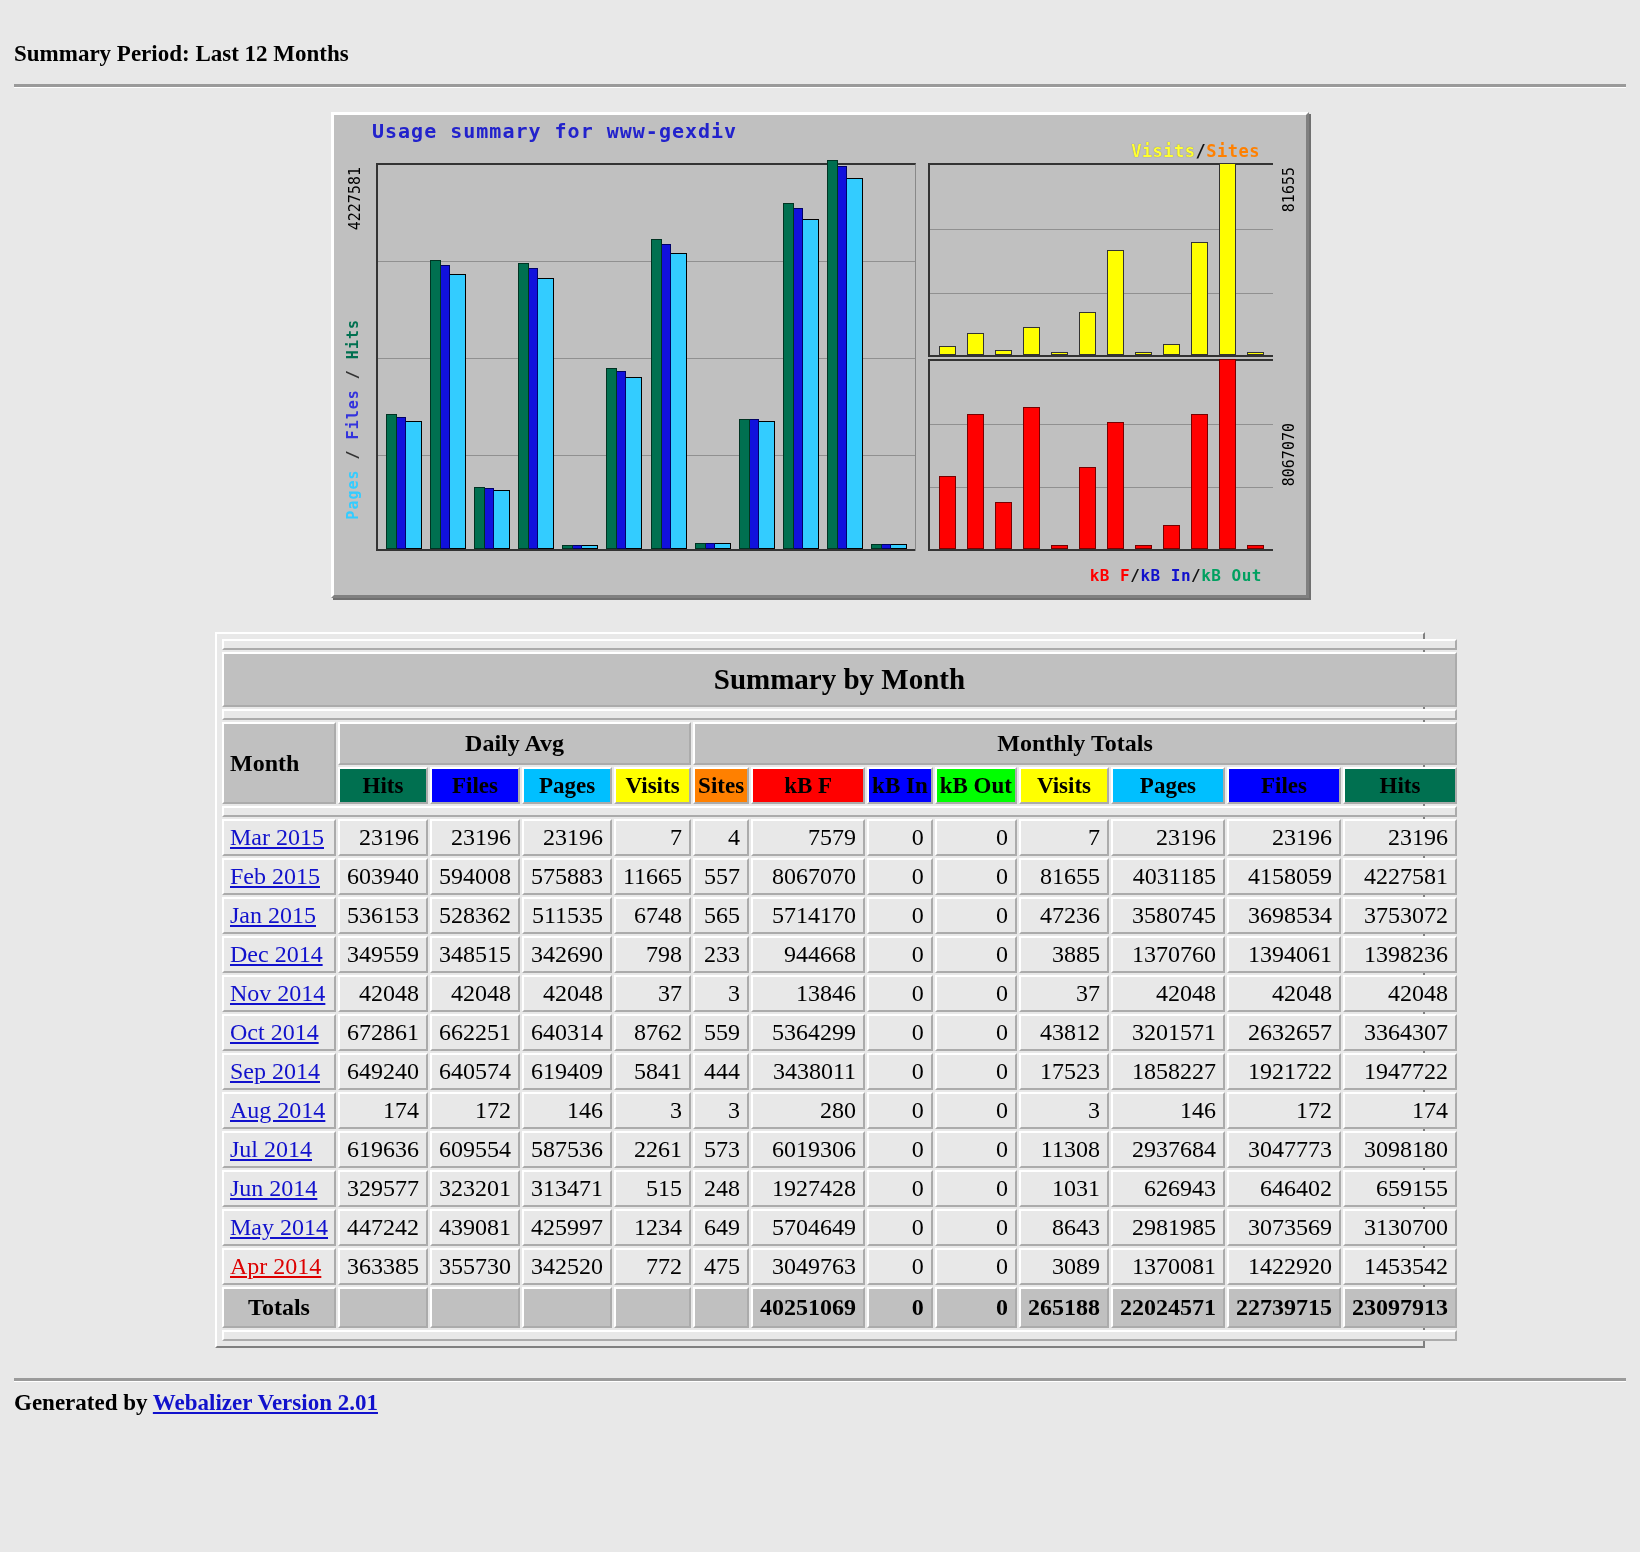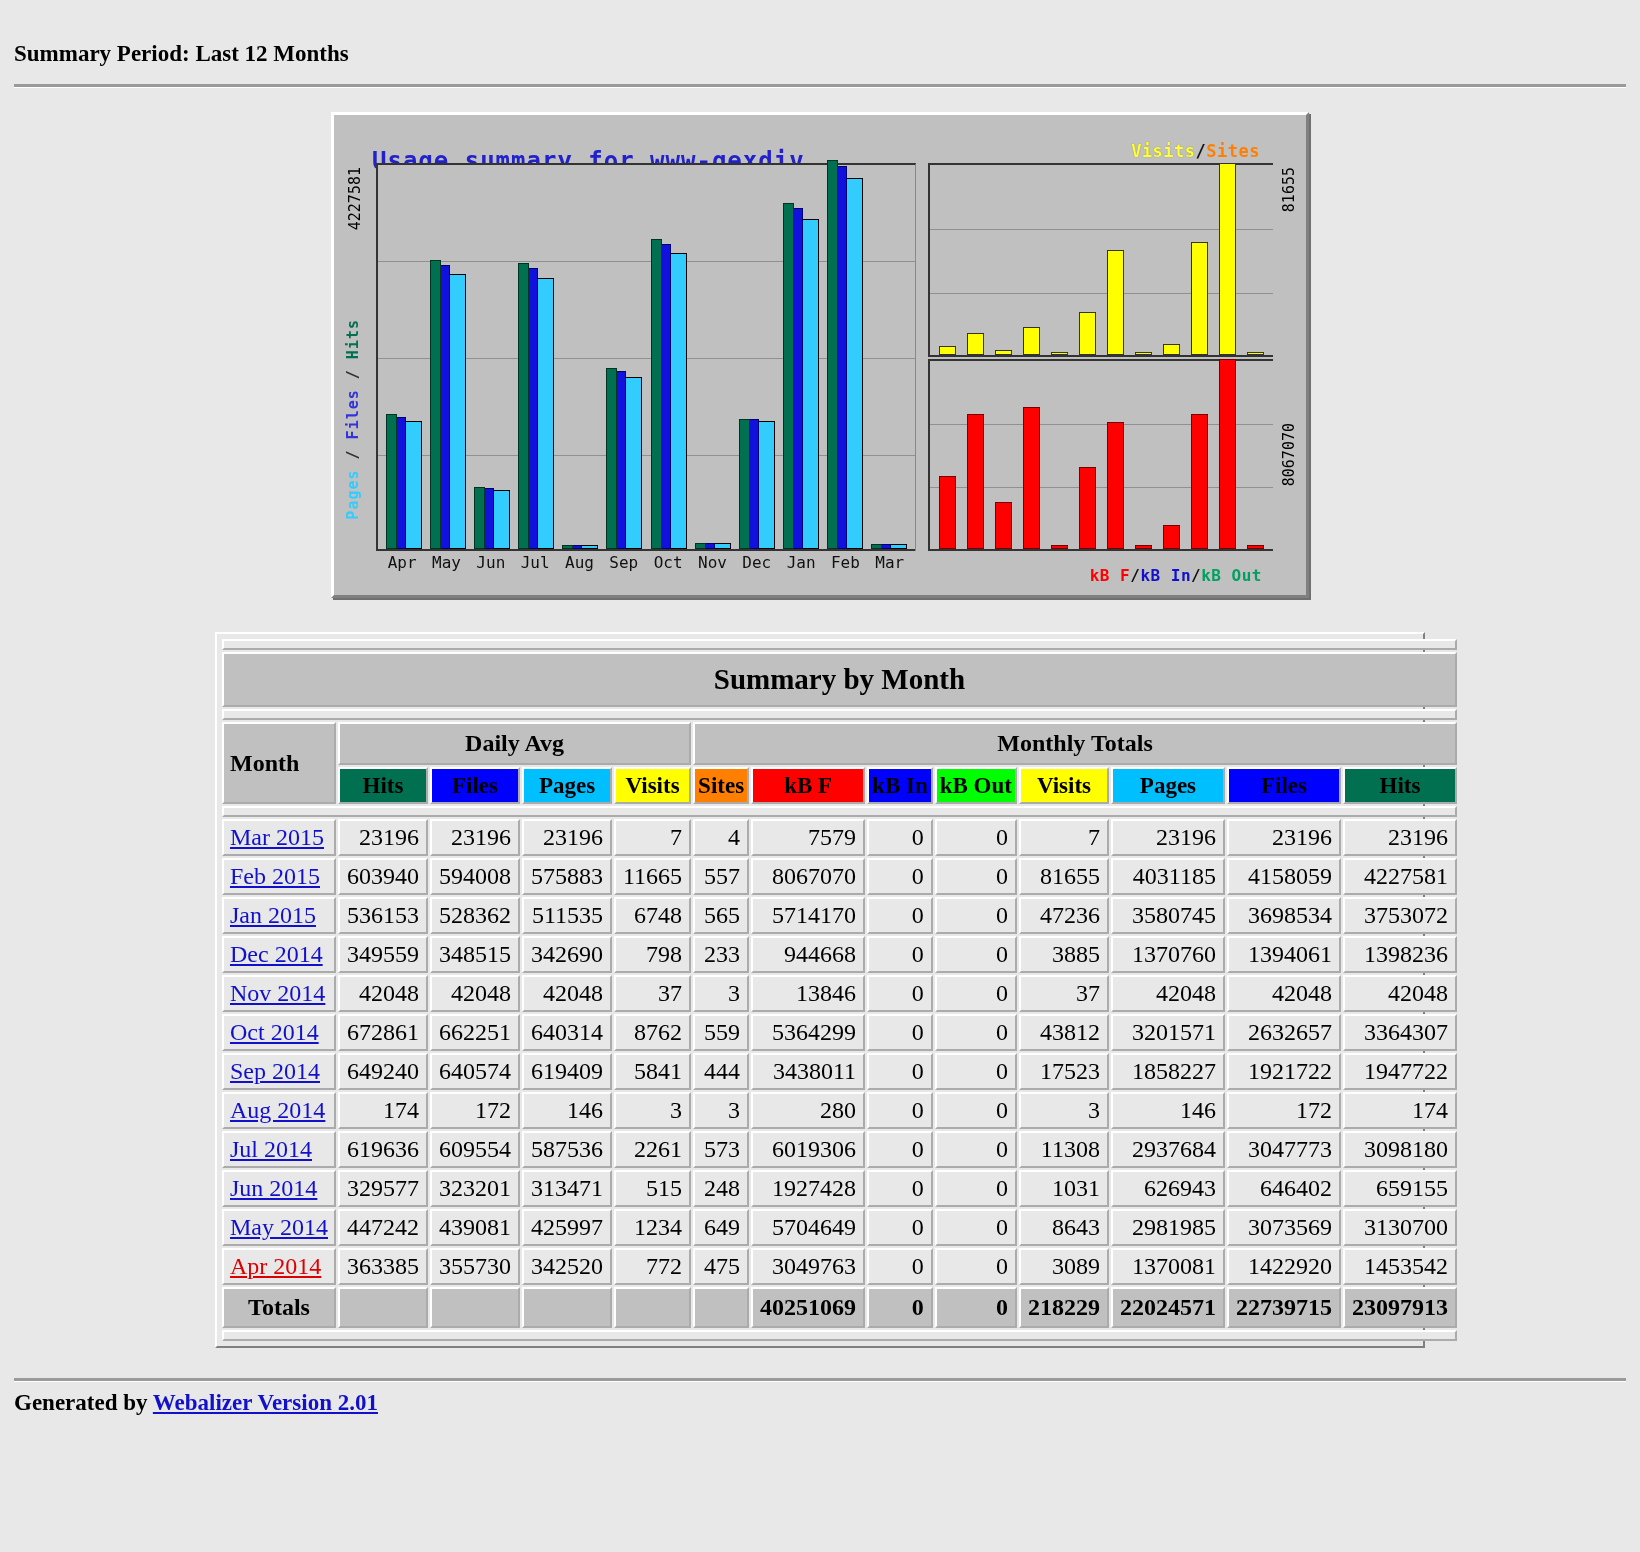--- a/index.html
+++ b/index.html
@@ -56,23 +56,23 @@
   }
   .chart {
     position: relative;
     width: 964px;
     height: 472px;
     background: #C0C0C0;
     font-family: "DejaVu Sans Mono", monospace;
   }
   .chart-title {
     position: absolute;
-    left: 34px; top: 28px;
-    font-family: "DejaVu Sans Mono", monospace;
-    font-size: 24px;
+    left: 34px; top: 0;
+    font-family: "DejaVu Sans Mono", monospace;
+    font-size: 20px;
     font-weight: bold;
     color: #2222CC;
     letter-spacing: 1px;
   }
   .legend-visits {
     position: absolute;
     right: 42px; top: 22px;
     font-family: "DejaVu Sans Mono", monospace;
     font-size: 17px;
     font-weight: bold;
@@ -515,34 +515,20 @@
               </div>
             <div class="grp">
                 <div class="bar kbf" style="height:188px"></div>
               </div>
             <div class="grp">
                 <div class="bar kbf" style="height:2px"></div>
               </div>
           </div>
         </div>
 
-        <div class="months-row">
-          <span>Apr</span>
-          <span>May</span>
-          <span>Jun</span>
-          <span>Jul</span>
-          <span>Aug</span>
-          <span>Sep</span>
-          <span>Oct</span>
-          <span>Nov</span>
-          <span>Dec</span>
-          <span>Jan</span>
-          <span>Feb</span>
-          <span>Mar</span>
-        </div>
 
       </div>
     </div>
   </div>
 
   <div class="table-wrap">
     <div class="outer-table">
       <table class="sum">
         <tbody>
             <tr class="spacer-row">
@@ -761,21 +747,21 @@
         <tr class="totals">
           <td class="tlabel">Totals</td>
           <td class="blank"></td>
           <td class="blank"></td>
           <td class="blank"></td>
           <td class="blank"></td>
           <td class="blank"></td>
           <td>40251069</td>
           <td>0</td>
           <td>0</td>
-          <td>218229</td>
+          <td>265188</td>
           <td>22024571</td>
           <td>22739715</td>
           <td>23097913</td>
         </tr>
         <tr class="spacer-row">
               <td colspan="13"></td>
             </tr>
       </tbody>
         </table>
     </div>

